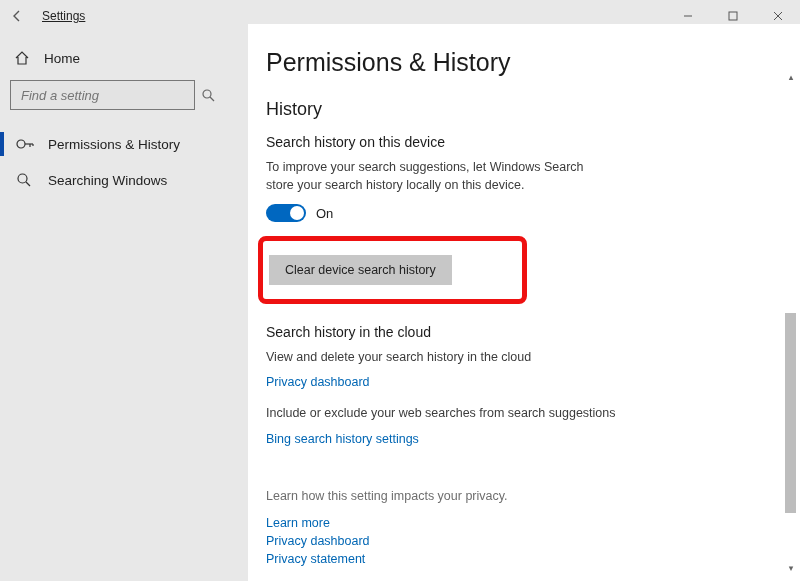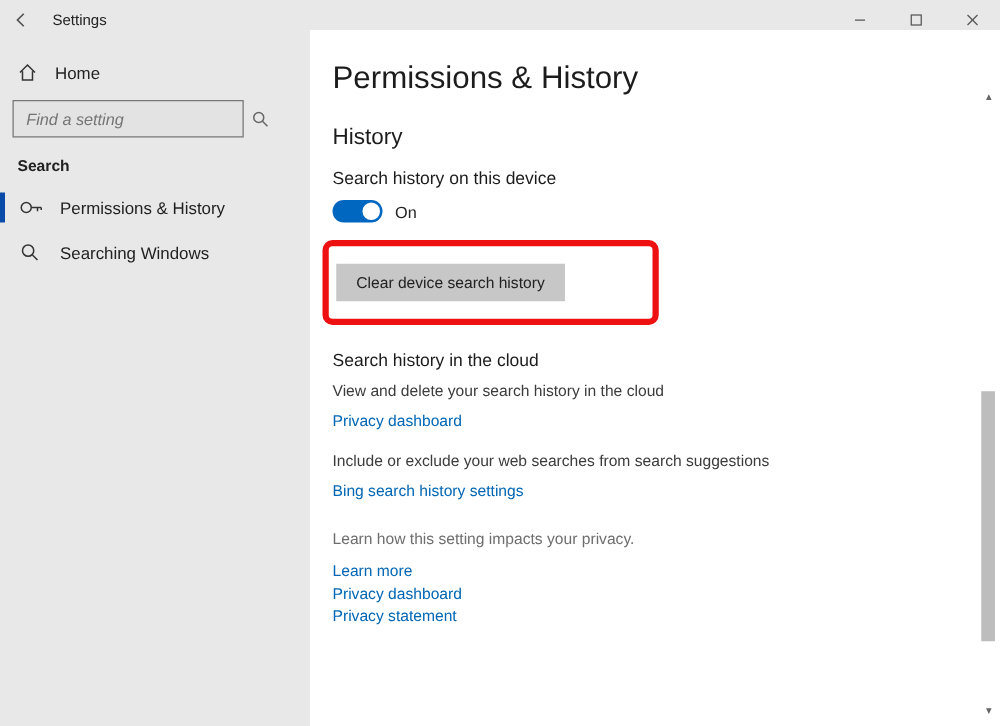--- a/index.html
+++ b/index.html
@@ -2,21 +2,21 @@
 <html><head>
 <meta charset="utf-8">
 <style>
   * { box-sizing: border-box; }
   html, body { margin:0; padding:0; font-family:"Segoe UI", Arial, sans-serif; background:#e8e8e8; }
   body { width:800px; height:581px; overflow:hidden; position:relative; background:#e8e8e8; }
 
   
   .titlebar { height:32px; display:flex; align-items:center; padding-left:10px; }
   .titlebar .back { width:24px; color:#555; }
-  .titlebar .title { font-size:12px; color:#222; margin-left:8px; }
+  .titlebar .title { font-size:12px; color:#222; margin-left:8px;text-decoration:underline; }
   .winctrl { position:absolute; top:0; right:0; display:flex; }
   .winctrl div { width:45px; height:32px; display:flex; align-items:center; justify-content:center; color:#555; font-size:12px; }
 
   
   .sidebar { position:absolute; left:0; top:32px; width:205px; bottom:0; background:#e8e8e8; padding:12px 8px 0 8px; }
   .home-row { display:flex; align-items:center; gap:12px; padding:6px 6px 14px 6px; }
   .home-row .icon { width:18px; text-align:center; color:#333; }
   .home-row span.label { font-size:13.5px; color:#222; }
 
   .searchbox { display:flex; align-items:center; border:1px solid #777; background:#e3e3e3; height:30px; padding:0 8px; margin:0 2px 16px 2px; }
@@ -30,21 +30,21 @@
   .nav-item .icon { width:18px; text-align:center; color:#333; }
 
   
   .main { position:absolute; left:248px; top:24px; right:0; bottom:0; background:#fff; padding:18px 0 0 18px; }
   .content { position:absolute; inset:0; padding:18px 30px 0 18px; overflow:hidden; }
 
   h1 { font-weight:400; font-size:25px; margin:6px 0 22px 0; color:#1c1c1c; }
   h2 { font-weight:400; font-size:18px; margin:14px 0 14px 0; color:#1c1c1c; }
   h3 { font-weight:400; font-size:14px; margin:0 0 8px 0; color:#1c1c1c; }
   .body { font-size:12.5px; color:#3c3c3c; line-height:1.45; max-width:340px; }
-  .muted { color:#6e6e6e; }
+  .muted { color:#6e6e6e;margin-top:20px; }
   a.link { color:#0066b4; font-size:12.5px; text-decoration:none; display:inline-block; }
 
   .toggle-row { display:flex; align-items:center; gap:10px; margin:10px 0 14px 0; }
   .toggle { width:40px; height:18px; background:#0067c0; border-radius:9px; position:relative; }
   .toggle::after { content:""; position:absolute; right:2px; top:2px; width:14px; height:14px; background:#fff; border-radius:50%; }
   .toggle-label { font-size:13px; color:#222;text-align:center; }
 
   .btn { display:inline-block; background:#c7c7c7; border:none; padding:8px 16px; font-size:12.5px; color:#222; }
 
   .highlight-box { border:5px solid #e11; border-radius:8px; padding:14px 70px 14px 6px; display:inline-block; margin-left:-8px; }
@@ -100,21 +100,20 @@
   <div class="searchbox">
     <input placeholder="Find a setting" style="">
     <span class="sicon">
       <svg width="14" height="14" viewBox="0 0 14 14">
           <circle cx="6" cy="6" r="4" stroke="#666" stroke-width="1.2" fill="none"></circle>
           <line x1="9" y1="9" x2="13" y2="13" stroke="#666" stroke-width="1.2"></line>
         </svg>
     </span>
   </div>
 
-  <div class="sect-label">Search</div>
 
   <div class="nav-item active">
     <span class="icon">
       <svg width="18" height="16" viewBox="0 0 18 16">
           <circle cx="5" cy="8" r="4" stroke="#333" stroke-width="1.2" fill="none"></circle>
           <line x1="9" y1="8" x2="17" y2="8" stroke="#333" stroke-width="1.2"></line>
           <line x1="14" y1="8" x2="14" y2="11" stroke="#333" stroke-width="1.2"></line>
           <line x1="17" y1="8" x2="17" y2="10" stroke="#333" stroke-width="1.2"></line>
         </svg>
     </span>
@@ -133,20 +132,21 @@
 </div>
 
 <div class="main">
   <div class="content">
 
     <h1>Permissions &amp; History</h1>
 
     <h2>History</h2>
 
     <h3>Search history on this device</h3>
+    <div class="body">To improve your search suggestions, let Windows Search store your search history locally on this device.</div>
 
     <div class="toggle-row">
       <div class="toggle"></div>
       <span class="toggle-label">On</span>
     </div>
 
     <div class="highlight-box">
       <button class="btn">Clear device search history</button>
     </div>
 

